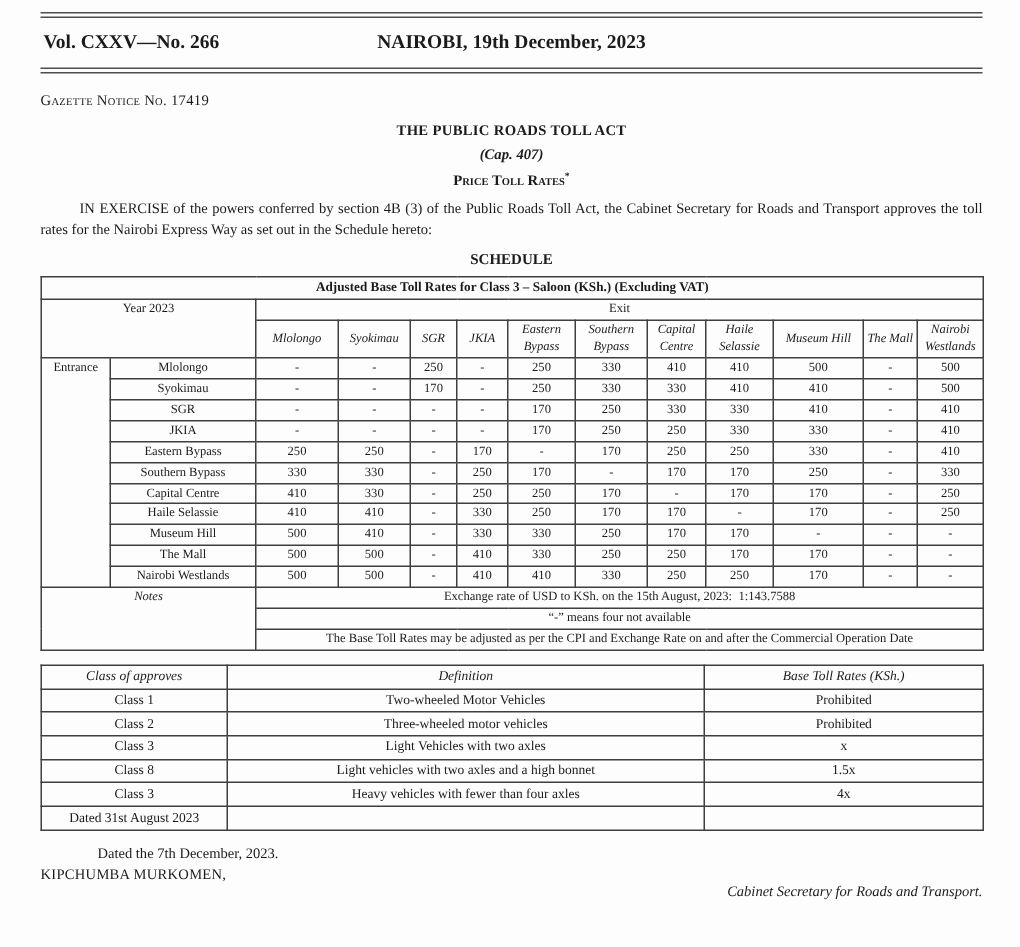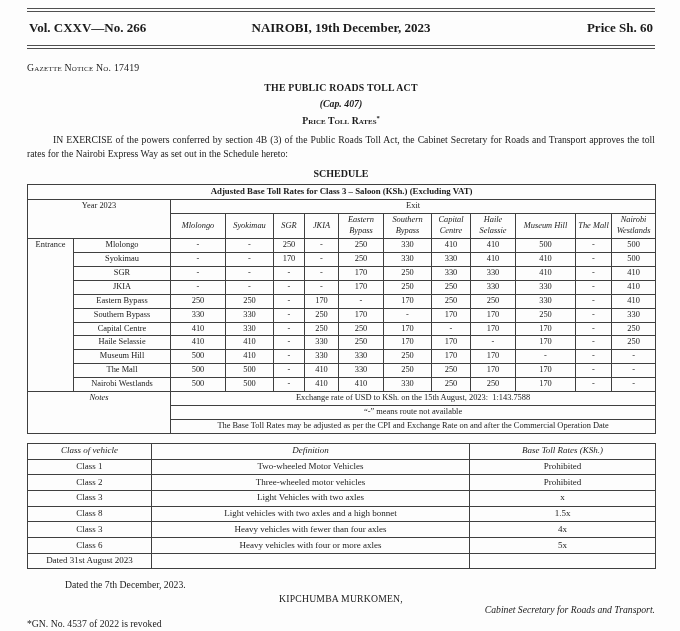--- a/index.html
+++ b/index.html
@@ -31,35 +31,34 @@
   #toll-table td.tt-title { font-weight:bold; font-size:8.8px; padding:1.5px 2px; }
   #toll-table td.tt-year { vertical-align:top; }
   #toll-table td.tt-exithead { font-style:italic; }
   #toll-table td.tt-entrance { vertical-align:top; }
   #toll-table td.tt-notes { font-style:italic; vertical-align:top; }
   #toll-table td.tt-note { padding:1px 30px;margin-left:43px; }
   #class-table { width:628px; font-size:9px; margin-top:9px; }
   #class-table td { border:1px solid #3f3f3f; text-align:center; padding:1.5px 3px; line-height:1.3; }
   #class-table td.ct-head { font-style:italic; }
   .footer-dated { margin-top:10px; padding-left:38px; font-size:9.7px; }
-  .sig-name { text-align:center; font-size:9.7px; margin-top:3px; letter-spacing:.2px; }
+  .sig-name { text-align:left; font-size:9.7px; margin-top:3px; letter-spacing:.2px; }
   .sig-title { text-align:right; font-size:9.7px; font-style:italic; }
   .footnote-line { margin-top:3px; font-size:9.7px; }
 </style>
 </head>
 <body>
 
 <div class="page">
 
   <div class="rule-double"></div>
 
   <div class="masthead">
     <span class="mh-left">Vol. CXXV—No. 266</span>
     <span class="mh-center">NAIROBI, 19th December, 2023</span>
-    <span class="mh-right">Price Sh. 60</span>
   </div>
 
   <div class="rule-double"></div>
 
   <div class="notice-no">Gazette Notice No. 17419</div>
 
   <div class="c title1">THE PUBLIC ROADS TOLL ACT</div>
   <div class="c cap">(Cap. 407)</div>
   <div class="c subject"><span>Price Toll Rates</span><sup>*</sup></div>
 
@@ -257,37 +256,37 @@
           <td>250</td>
           <td>170</td>
           <td>-</td>
           <td>-</td>
         </tr>
         <tr>
           <td colspan="2" rowspan="3" class="tt-notes">Notes</td>
           <td colspan="11" class="tt-note">Exchange rate of USD to KSh. on the 15th August, 2023:&nbsp; 1:143.7588</td>
         </tr>
         <tr>
-          <td colspan="11" class="tt-note">“-” means route not available</td>
+          <td colspan="11" class="tt-note">“-” means four not available</td>
         </tr>
         <tr>
           <td colspan="11" class="tt-note">The Base Toll Rates may be adjusted as per the CPI and Exchange Rate on and after the Commercial Operation Date</td>
         </tr>
       </tbody>
   </table>
 
   <table id="class-table">
     <colgroup>
       <col style="width:124px">
         <col style="width:318px">
         <col style="width:186px">
     </colgroup>
     <tbody id="class-tbody">
         <tr>
-          <td class="ct-head">Class of vehicle</td>
+          <td class="ct-head">Class of approves</td>
           <td class="ct-head">Definition</td>
           <td class="ct-head">Base Toll Rates (KSh.)</td>
         </tr>
         <tr>
           <td>Class 1</td>
           <td>Two-wheeled Motor Vehicles</td>
           <td>Prohibited</td>
         </tr>
         <tr>
           <td>Class 2</td>
@@ -303,30 +302,24 @@
           <td>Class 8</td>
           <td>Light vehicles with two axles and a high bonnet</td>
           <td>1.5x</td>
         </tr>
         <tr>
           <td>Class 3</td>
           <td>Heavy vehicles with fewer than four axles</td>
           <td>4x</td>
         </tr>
         <tr>
-          <td>Class 6</td>
-          <td>Heavy vehicles with four or more axles</td>
-          <td>5x</td>
-        </tr>
-        <tr>
           <td>Dated 31st August 2023</td>
           <td></td>
           <td></td>
         </tr>
       </tbody>
   </table>
 
   <div class="footer-dated">Dated the 7th December, 2023.</div>
   <div class="sig-name">KIPCHUMBA MURKOMEN,</div>
   <div class="sig-title">Cabinet Secretary for Roads and Transport.</div>
-  <div class="footnote-line">*GN. No. 4537 of 2022 is revoked</div>
 
 </div>
 
 </body></html>

